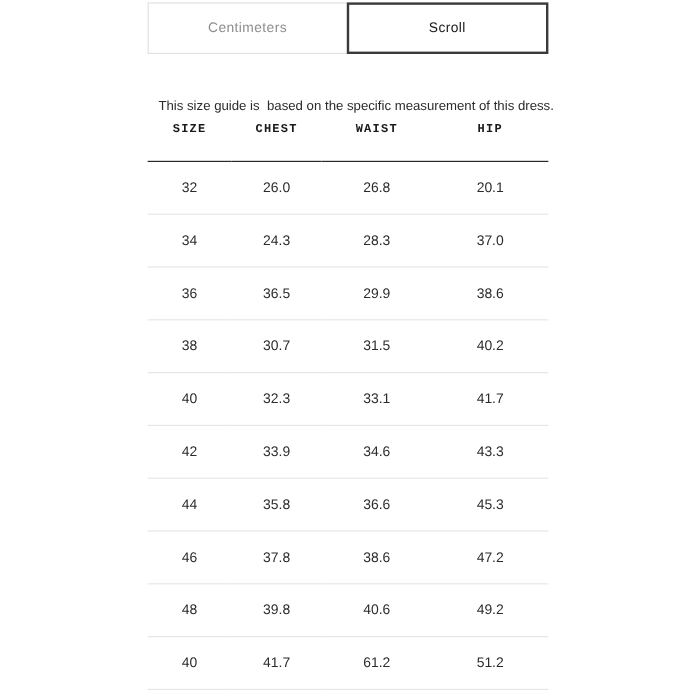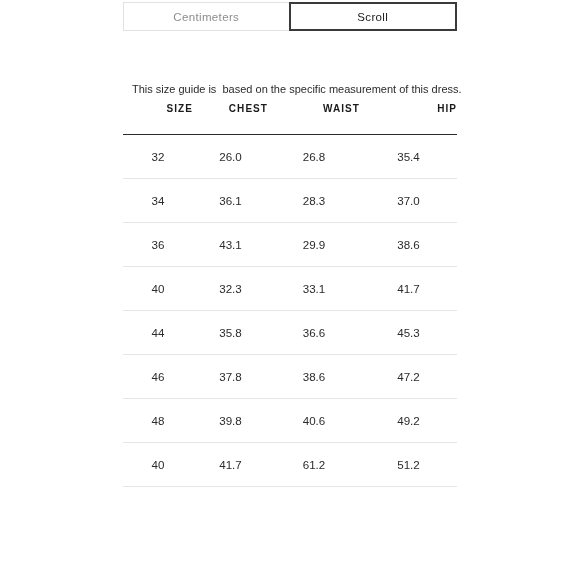--- a/index.html
+++ b/index.html
@@ -21,21 +21,21 @@
     height: 580px;
     background: #ffffff;
   }
 
   
   .unit-tabs {
     position: absolute;
     left: 123px;
     top: 2px;
     width: 334px;
-    height: 29px;
+    height: 43px;
     display: flex;
   }
   .unit-tab {
     flex: 1 1 0;
     display: flex;
     align-items: center;
     justify-content: center;
     box-sizing: border-box;
     background: #ffffff;
     font-size: 11.5px;
@@ -74,28 +74,29 @@
     width: 334px;
     border-collapse: collapse;
     table-layout: fixed;
   }
   .size-table col.c-size  { width: 70px; }
   .size-table col.c-chest { width: 75px; }
   .size-table col.c-waist { width: 92px; }
   .size-table col.c-hip   { width: 97px; }
 
   .size-table thead th {
-    text-align: right;
+    text-align: center;
     font-size: 10px;
     font-weight: bold;
     letter-spacing: 1.05px;
     color: #1a1a1a;
     padding: 0 0 20px 0;
     border-bottom: 1.6px solid #2a2a2a;
     vertical-align: top;
+    font-family: Liberation Mono, monospace;
   }
 
   .size-table tbody td {
     text-align: center;
     font-size: 11.6px;
     color: #2b2b2b;
     height: 43px;
     padding: 0;
     border-bottom: 1px solid #e6e6e6;
     vertical-align: middle;
@@ -128,41 +129,53 @@
         <th>CHEST</th>
         <th>WAIST</th>
         <th>HIP</th>
       </tr>
     </thead>
     <tbody>
       <tr>
         <td>32</td>
         <td>26.0</td>
         <td>26.8</td>
-        <td>35.4</td>
+        <td>20.1</td>
       </tr>
       <tr>
         <td>34</td>
-        <td>36.1</td>
+        <td>24.3</td>
         <td>28.3</td>
         <td>37.0</td>
       </tr>
       <tr>
         <td>36</td>
-        <td>43.1</td>
+        <td>36.5</td>
         <td>29.9</td>
         <td>38.6</td>
+      </tr>
+      <tr>
+        <td>38</td>
+        <td>30.7</td>
+        <td>31.5</td>
+        <td>40.2</td>
       </tr>
       <tr>
         <td>40</td>
         <td>32.3</td>
         <td>33.1</td>
         <td>41.7</td>
       </tr>
       <tr>
+        <td>42</td>
+        <td>33.9</td>
+        <td>34.6</td>
+        <td>43.3</td>
+      </tr>
+      <tr>
         <td>44</td>
         <td>35.8</td>
         <td>36.6</td>
         <td>45.3</td>
       </tr>
       <tr>
         <td>46</td>
         <td>37.8</td>
         <td>38.6</td>
         <td>47.2</td>

